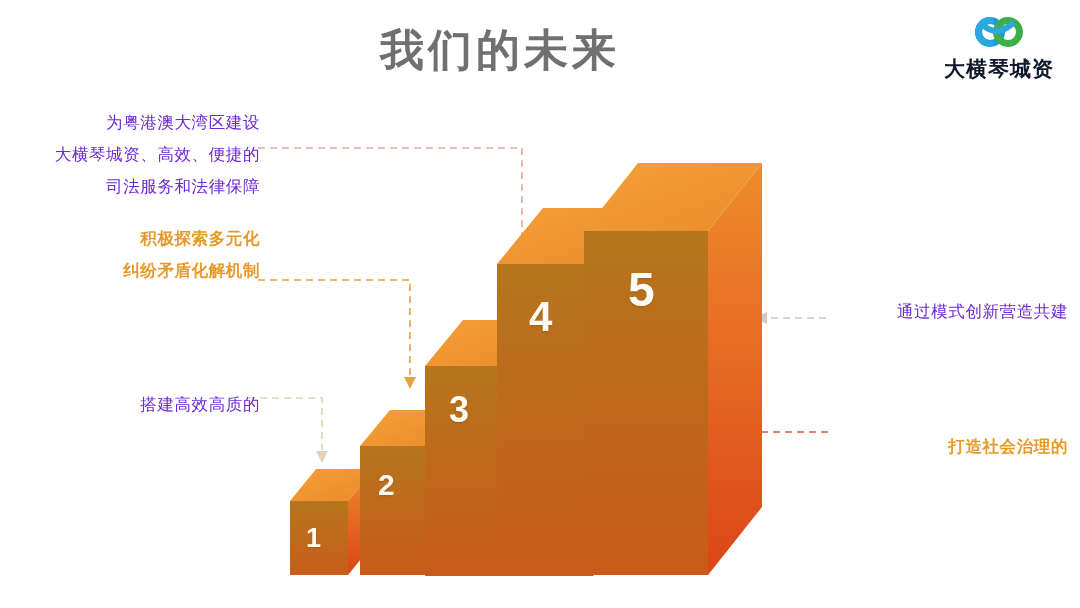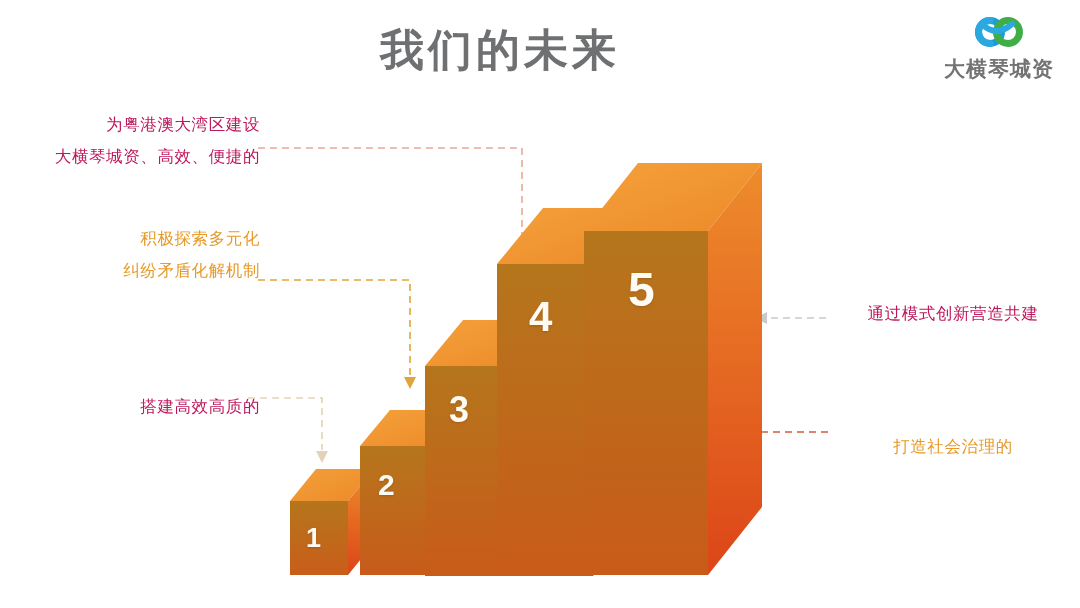--- a/index.html
+++ b/index.html
@@ -34,37 +34,37 @@
     position: absolute;
     right: 20px; top: 8px;
     width: 122px; height: 86px;
     text-align: center;
   }
   #logo-mark { width: 122px; height: 48px; display: block; }
   #logo-text {
     font-size: 21px;
     font-weight: bold;
     letter-spacing: 1px;
-    color: #737373;
+    color: #0f172a;
     line-height: 1;
     margin-top: 2px;
     white-space: nowrap;
   }
 
   
   .callout {
     position: absolute;
     font-size: 16.5px;
     line-height: 1.95;
     letter-spacing: 0.6px;
     white-space: nowrap;
   }
-  .callout.gray   { color: #be185d; }
-  .callout.orange { color: #E79A2A; font-weight: normal; }
-  .callout.right  { text-align: center; }
+  .callout.gray   { color: #6d28d9; font-family: Liberation Mono, monospace; }
+  .callout.orange { color: #E79A2A; font-weight: bold; }
+  .callout.right  { text-align: right; }
   .callout.leftalign { text-align: right; }
 
   #callout-1 { left: 30px;  top: 108px; width: 230px; }
   #callout-2 { left: 50px;  top: 222px; width: 210px; }
   #callout-3 { left: 50px;  top: 390px; width: 210px; }
   #callout-4 { left: 838px; top: 297px; width: 230px; }
   #callout-5 { left: 838px; top: 430px; width: 230px; }
 
   
   #connectors {
@@ -256,20 +256,21 @@
         <polygon points="124,68 178,0 178,344 124,412" fill="url(#g5r)"></polygon>
       </svg>
       <div class="bar-number" style="left:44px; top:103px; font-size:48px;">5</div>
     </div>
 
   </div>
 
   <div class="callout gray leftalign" id="callout-1">
     <div>为粤港澳大湾区建设</div>
     <div>大横琴城资、高效、便捷的</div>
+    <div>司法服务和法律保障</div>
   </div>
 
   <div class="callout orange leftalign" id="callout-2">
     <div>积极探索多元化</div>
     <div>纠纷矛盾化解机制</div>
   </div>
 
   <div class="callout gray leftalign" id="callout-3">
     <div>搭建高效高质的</div>
   </div>

